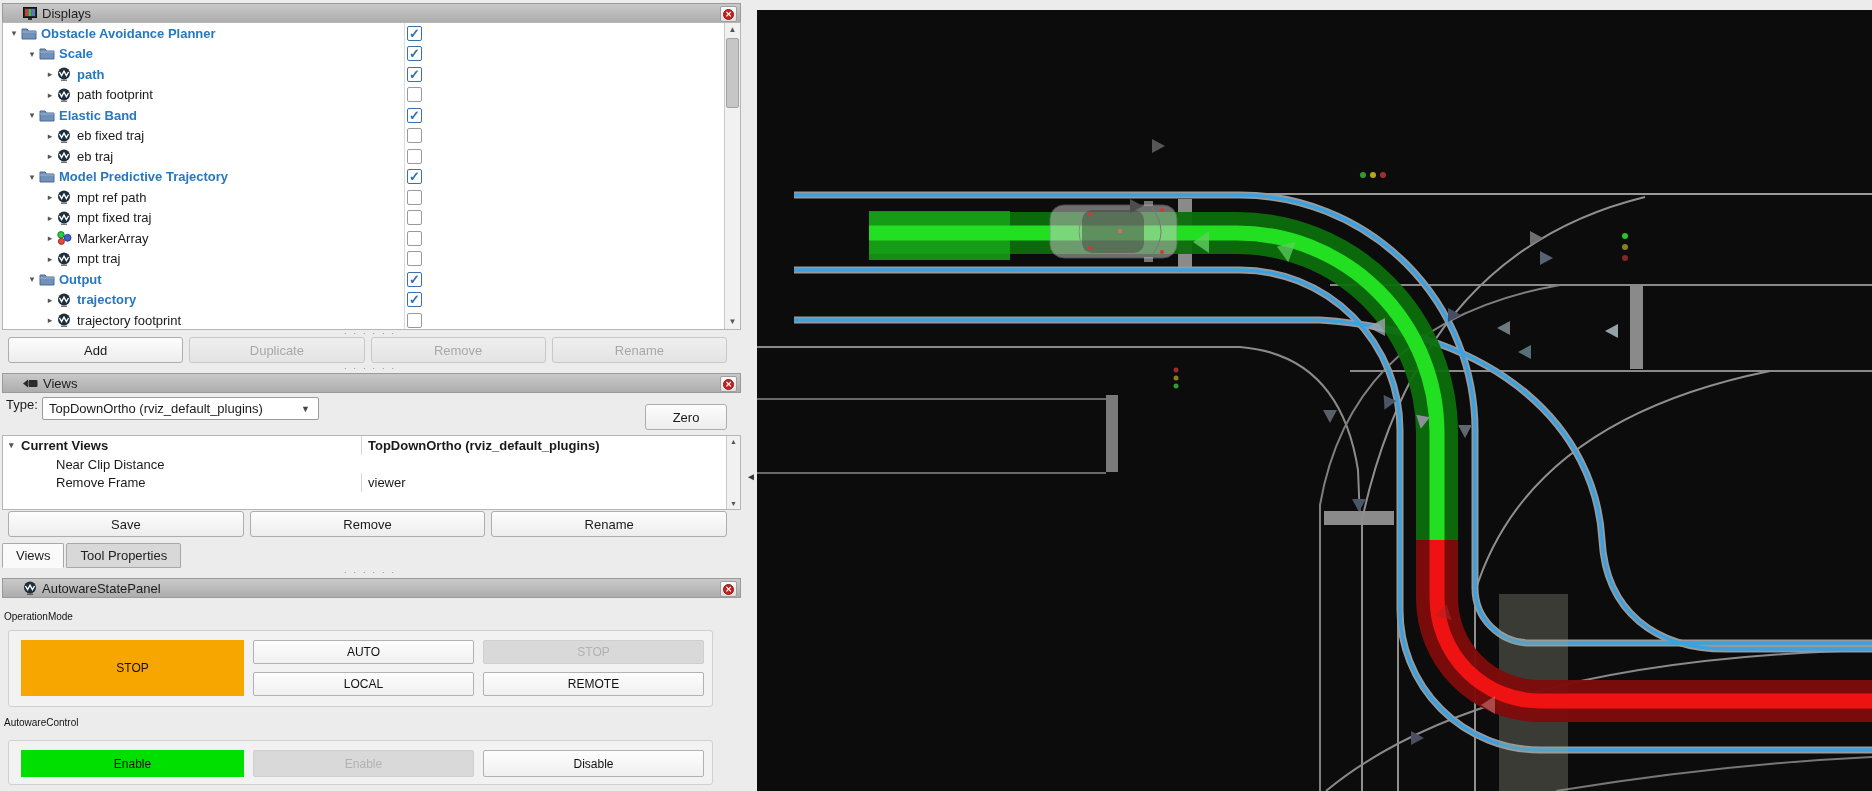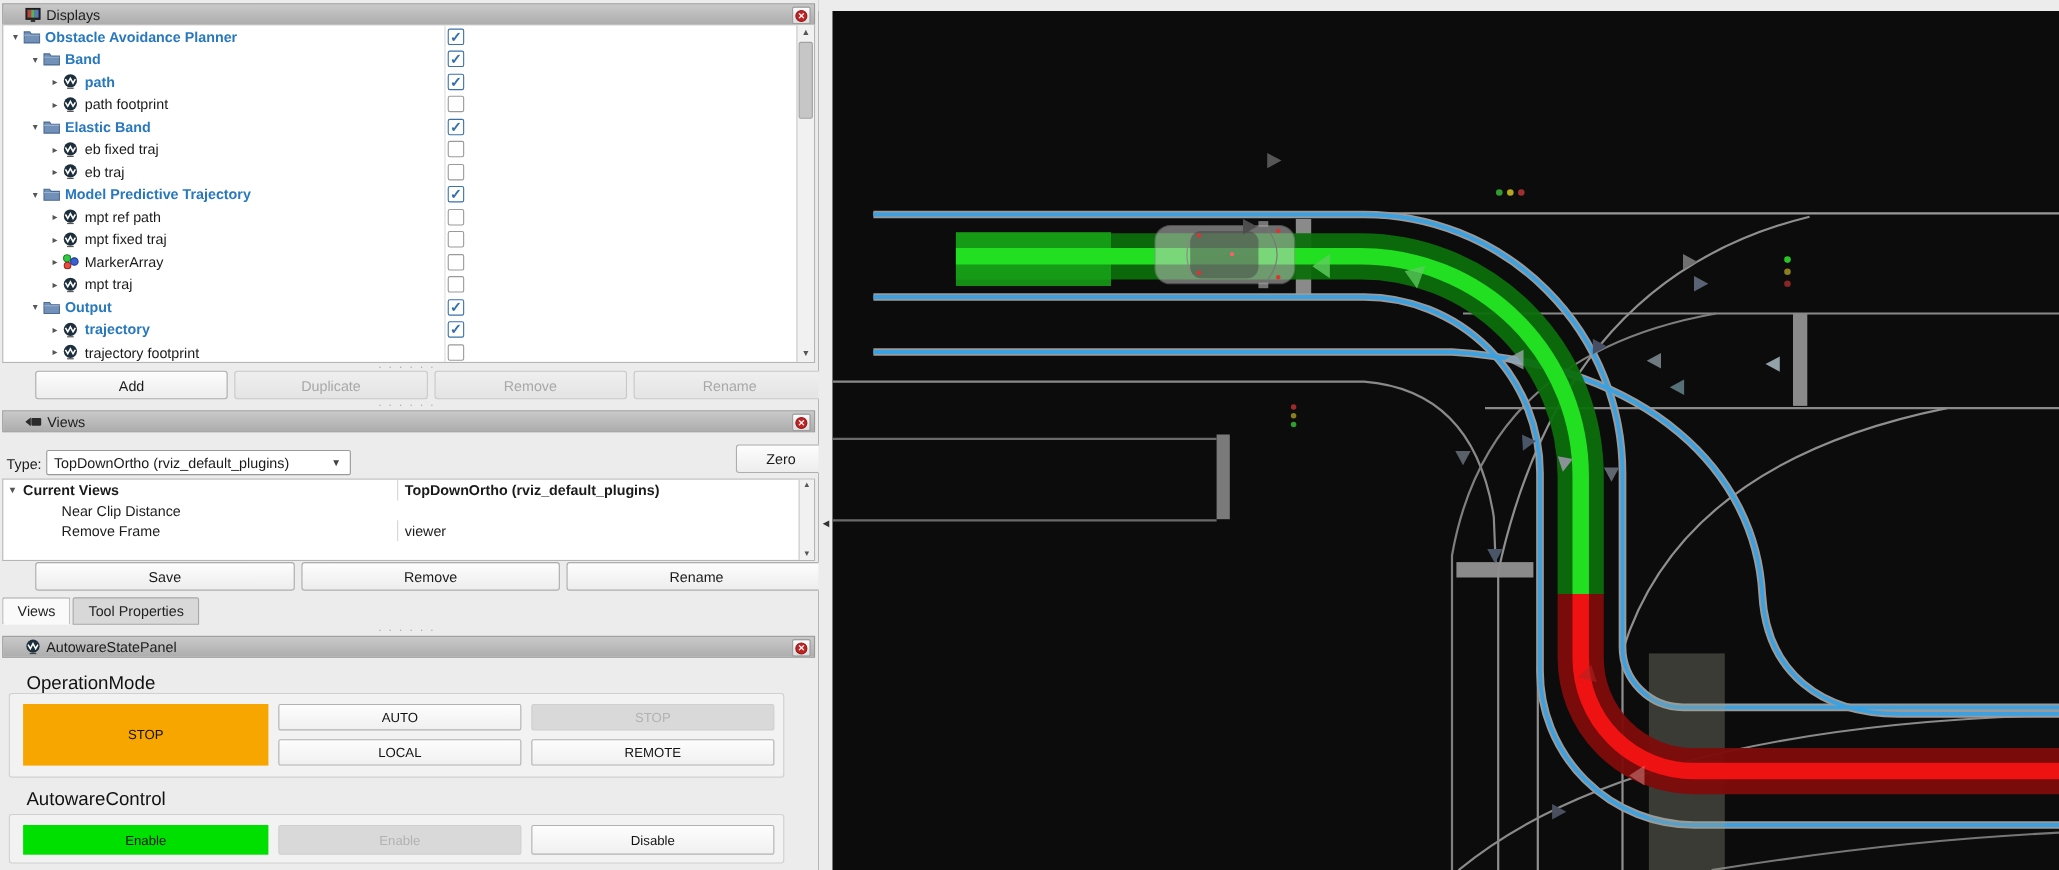--- a/index.html
+++ b/index.html
@@ -38,29 +38,29 @@
   .cb.checked { border-color:#3b71a8; }
   .vscroll { position:absolute; right:0; top:0; bottom:0; width:16px; background:#f1f1f1; border-left:1px solid #c9c9c9; }
   .vscroll .arr { position:absolute; left:0; width:15px; height:14px; font-size:8px; color:#555;
                   text-align:center; line-height:14px; }
   .vscroll .arr.up { top:0; } .vscroll .arr.down { bottom:0; }
   .vscroll .thumb { position:absolute; left:1px; width:13px; background:#c6c6c6; border:1px solid #a2a2a2; border-radius:2px; }
 
   .splitter-dots { position:absolute; left:260px; width:220px; height:6px; text-align:center;
                    color:#8a8a8a; font-size:9px; line-height:4px; letter-spacing:2px; }
 
-  .btn-row { position:absolute; display:flex; gap:6px;margin-left:24px; }
+  .btn-row { position:absolute; display:flex; gap:6px; }
   .btn { flex:1; height:26px; background:linear-gradient(#fdfdfd,#ededed); border:1px solid #adadad;
          border-radius:3px; font-size:13px; color:#1a1a1a; display:flex; align-items:center;
          justify-content:center; cursor:pointer; }
   .btn.disabled { color:#a8a8a8; background:linear-gradient(#efefef,#e4e4e4); border-color:#c8c8c8; cursor:default; }
 
   
-  .type-row { position:absolute; left:6px; top:409px; height:24px; font-size:13px; color:#1a1a1a;
-              display:flex; align-items:center; }
+  .type-row { position:absolute; left:6px; top:397px; height:24px; font-size:13px; color:#1a1a1a;
+              display:flex; }
   .type-select { position:absolute; left:36px; top:0; width:277px; height:23px; background:#fff;
                  border:1px solid #9a9a9a; border-radius:2px; font-size:13px; display:flex;
                  align-items:center; padding:0 6px; cursor:pointer; }
   .type-select .sel-arrow { position:absolute; right:8px; font-size:9px; color:#444; }
   .zero-btn { position:absolute; left:645px; top:404px; width:82px; height:23px; }
 
   .prop-table { position:absolute; left:2px; top:435px; width:739px; height:75px; background:#fff;
                 border:1px solid #b5b5b5; overflow:hidden; font-size:13px; }
   .prop-row { display:flex; height:18.7px; align-items:center; }
   .prop-name { width:358px; display:flex; align-items:center; padding-left:6px; color:#1a1a1a; white-space:nowrap; }
@@ -72,21 +72,21 @@
   .prop-scroll { position:absolute; right:0; top:0; bottom:0; width:14px; background:#f1f1f1; border-left:1px solid #c9c9c9; }
   .prop-scroll .arr { position:absolute; left:0; width:13px; height:11px; font-size:7px; color:#555; text-align:center; line-height:11px; }
   .prop-scroll .arr.up{top:0;} .prop-scroll .arr.down{bottom:0;}
 
   .tabs { position:absolute; left:2px; top:543px; display:flex; align-items:flex-end; height:25px; }
   .tab { padding:4px 13px; font-size:13px; border:1px solid #a8a8a8; background:#d8d8d8;
          color:#222; margin-right:2px; border-radius:2px 2px 0 0; cursor:pointer; }
   .tab.active { background:#fafafa; border-bottom-color:#fafafa; }
 
   
-  .section-label { position:absolute; left:24px; font-size:17px; color:#111; }
+  .section-label { position:absolute; left:4px; font-size:10px; color:#111; }
   .group-box { position:absolute; left:8px; width:705px; background:#f2f2f2; border:1px solid #d0d0d0; border-radius:3px; }
   #opmode-grid { top:630px; height:77px; display:grid; grid-template-columns:223px 221px 221px;
                  grid-template-rows:24px 24px; gap:8px 9px; padding:9px 11px 12px 12px; }
   #control-grid { top:740px; height:45px; display:grid; grid-template-columns:223px 221px 221px;
                   gap:8px 9px; padding:9px 11px 9px 12px; grid-template-rows:27px; }
   .state-box { grid-row:1 / span 2; display:flex; align-items:center; justify-content:center;
                font-size:12px; color:#111; }
   #control-grid .state-box { grid-row:1; }
   .mode-btn { background:linear-gradient(#fdfdfd,#f0f0f0); border:1px solid #b2b2b2; border-radius:2px;
               font-size:12px; color:#111; display:flex; align-items:center; justify-content:center; cursor:pointer; }
@@ -129,21 +129,21 @@
           <span class="cb checked">✓</span>
         </div>
         <div class="tree-row" style="padding-left: 22px;">
           <span class="expander">▾</span>
           <span class="ticon">
             <svg width="16" height="13" viewBox="0 0 16 13">
               <path d="M1,2 h5 l1.5,2 H15 v8 H1 z" fill="#7291b9" stroke="#4a6a94"></path>
               <path d="M1,5 H15" stroke="#9ab2cf"></path>
             </svg>
           </span>
-          <span class="tlabel blue">Band</span>
+          <span class="tlabel blue">Scale</span>
           <span class="cb checked">✓</span>
         </div>
         <div class="tree-row" style="padding-left: 40px;">
           <span class="expander">▸</span>
           <span class="ticon">
             <svg width="14" height="14" viewBox="0 0 14 14">
               <circle cx="7" cy="6.4" r="6" fill="#1d2f3d"></circle>
               <path d="M2.5 5 L4.6 8.6 L7 4.2 L9.4 8.6 L11.5 5" stroke="#fff" stroke-width="1.4" fill="none"></path>
               <rect x="4" y="12.6" width="6" height="1.2" fill="#555"></rect>
             </svg>

